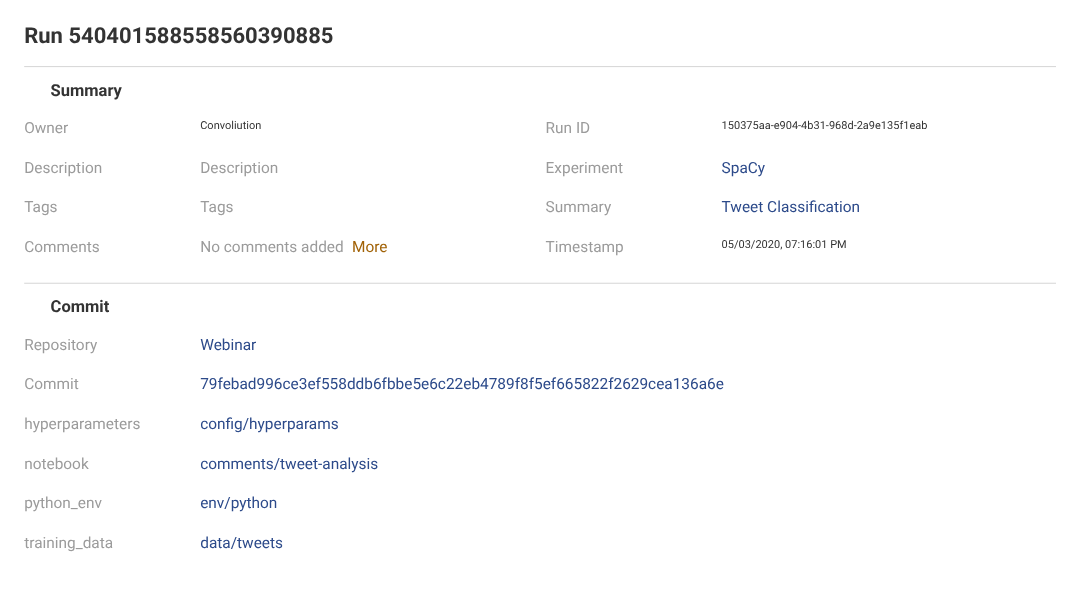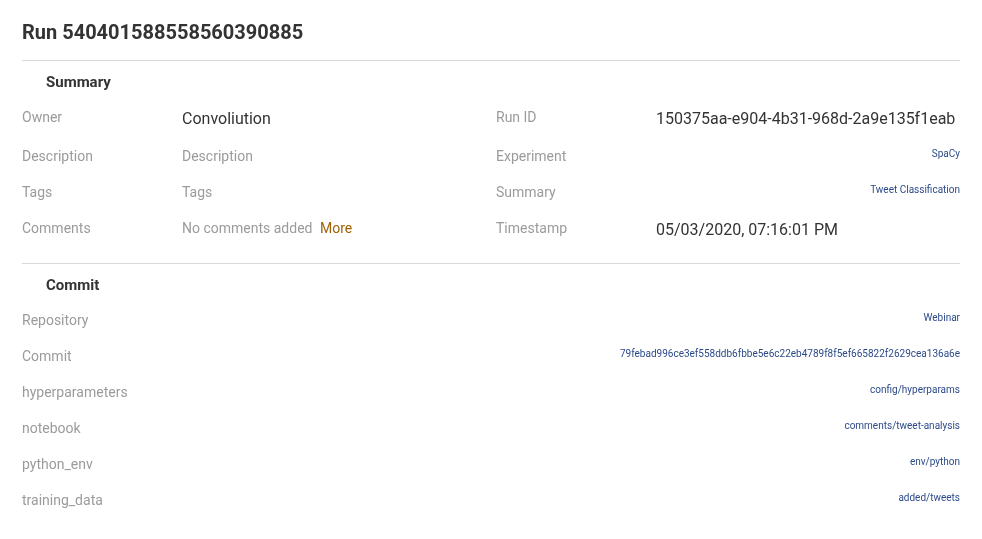--- a/index.html
+++ b/index.html
@@ -41,31 +41,30 @@
     row-gap: 20px;
     column-gap: 10px;
     margin-bottom: 24px;
   }
   .label {
     color: #9b9b9b;
     font-size: 14px;
   }
   .value {
     color: #333;
-    font-size: 16px;
+    font-size: 10px;
   }
   .value-muted {
     color: #9b9b9b;
     font-size: 14px;
   }
   .link {
     color: #2c4a8a;
-    font-size: 10px;
+    font-size: 14px;
     cursor: pointer;
-    text-align: right;
   }
   .version-grid {
     display: grid;
     grid-template-columns: 150px 1fr;
     row-gap: 20px;
     column-gap: 10px;
   }
   .more-link {
     color: #a16207;
     cursor: pointer;
@@ -123,16 +122,16 @@
     <div class="label">hyperparameters</div>
     <div class="link">config/hyperparams</div>
 
     <div class="label">notebook</div>
     <div class="link">comments/tweet-analysis</div>
 
     <div class="label">python_env</div>
     <div class="link">env/python</div>
 
     <div class="label">training_data</div>
-    <div class="link">added/tweets</div>
+    <div class="link">data/tweets</div>
   </div>
 
 </div>
 
 </body></html>

